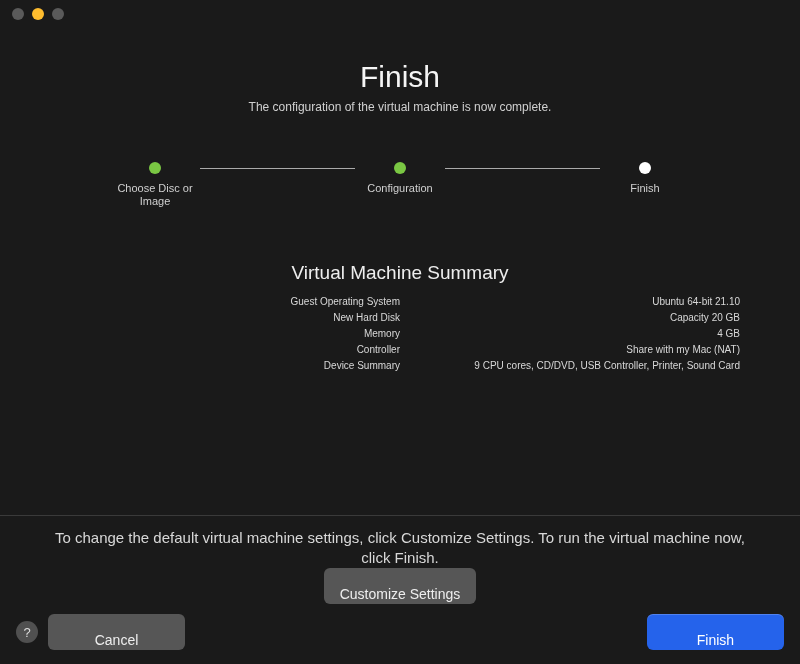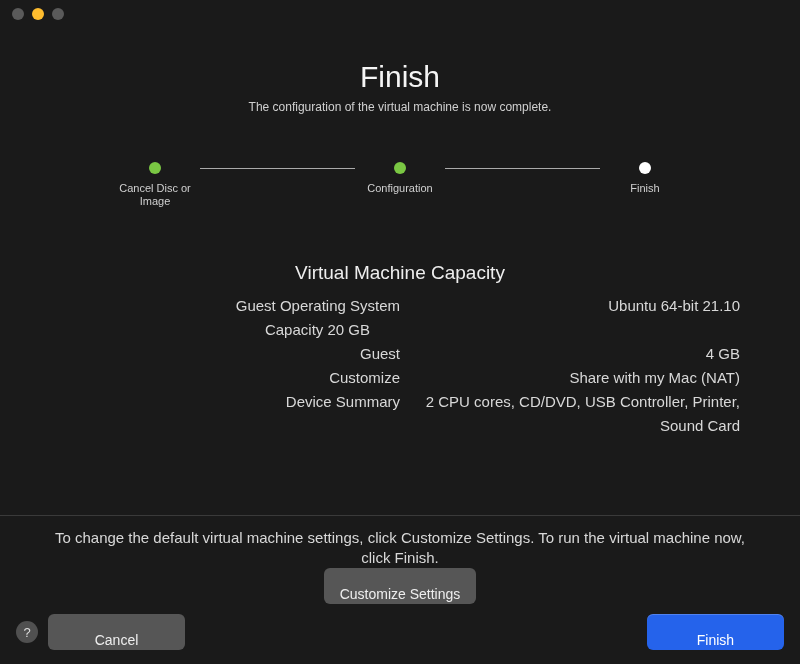--- a/index.html
+++ b/index.html
@@ -86,21 +86,21 @@
     }
     .summary-title {
       text-align: center;
       font-size: 19px;
       font-weight: 500;
       color: #eee;
       margin-bottom: 10px;
     }
     .summary-row {
       display: flex;
-      font-size: 15px;
+      font-size: 10px;
       line-height: 1.6;
       color: #d8d8d8;
     }
     .summary-label {
       width: 50%;
       text-align: right;
     }
     .summary-value {
       width: 50%;
       text-align: right;
@@ -186,58 +186,59 @@
   <div class="traffic-light tl-max"></div>
 </div>
 
 <div class="content">
   <div class="title">Finish</div>
   <div class="subtitle">The configuration of the virtual machine is now complete.</div>
 
   <div class="stepper">
     <div class="step">
       <div class="step-dot dot-done"></div>
-      <div class="step-label">Cancel Disc or Image</div>
+      <div class="step-label">Choose Disc or Image</div>
     </div>
     <div class="step-gap">
         <div class="step-line"></div>
       </div>
     <div class="step">
       <div class="step-dot dot-done"></div>
       <div class="step-label">Configuration</div>
     </div>
     <div class="step-gap">
         <div class="step-line"></div>
       </div>
     <div class="step">
       <div class="step-dot dot-current"></div>
       <div class="step-label">Finish</div>
     </div>
   </div>
 
   <div class="summary">
-    <div class="summary-title">Virtual Machine Capacity</div>
+    <div class="summary-title">Virtual Machine Summary</div>
     <div class="summary-row">
       <div class="summary-label">Guest Operating System</div>
       <div class="summary-value">Ubuntu 64-bit 21.10</div>
     </div>
     <div class="summary-row">
+      <div class="summary-label">New Hard Disk</div>
       <div class="summary-value">Capacity 20 GB</div>
     </div>
     <div class="summary-row">
-      <div class="summary-label">Guest</div>
+      <div class="summary-label">Memory</div>
       <div class="summary-value">4 GB</div>
     </div>
     <div class="summary-row">
-      <div class="summary-label">Customize</div>
+      <div class="summary-label">Controller</div>
       <div class="summary-value">Share with my Mac (NAT)</div>
     </div>
     <div class="summary-row">
       <div class="summary-label">Device Summary</div>
-      <div class="summary-value">2 CPU cores, CD/DVD, USB Controller, Printer, Sound Card</div>
+      <div class="summary-value">9 CPU cores, CD/DVD, USB Controller, Printer, Sound Card</div>
     </div>
   </div>
 </div>
 
 <div class="footer-divider"></div>
 
 <div class="footer-text">To change the default virtual machine settings, click Customize Settings. To run the virtual machine now, click Finish.</div>
 
 <div class="customize-wrap">
   <button class="btn">Customize Settings</button>

